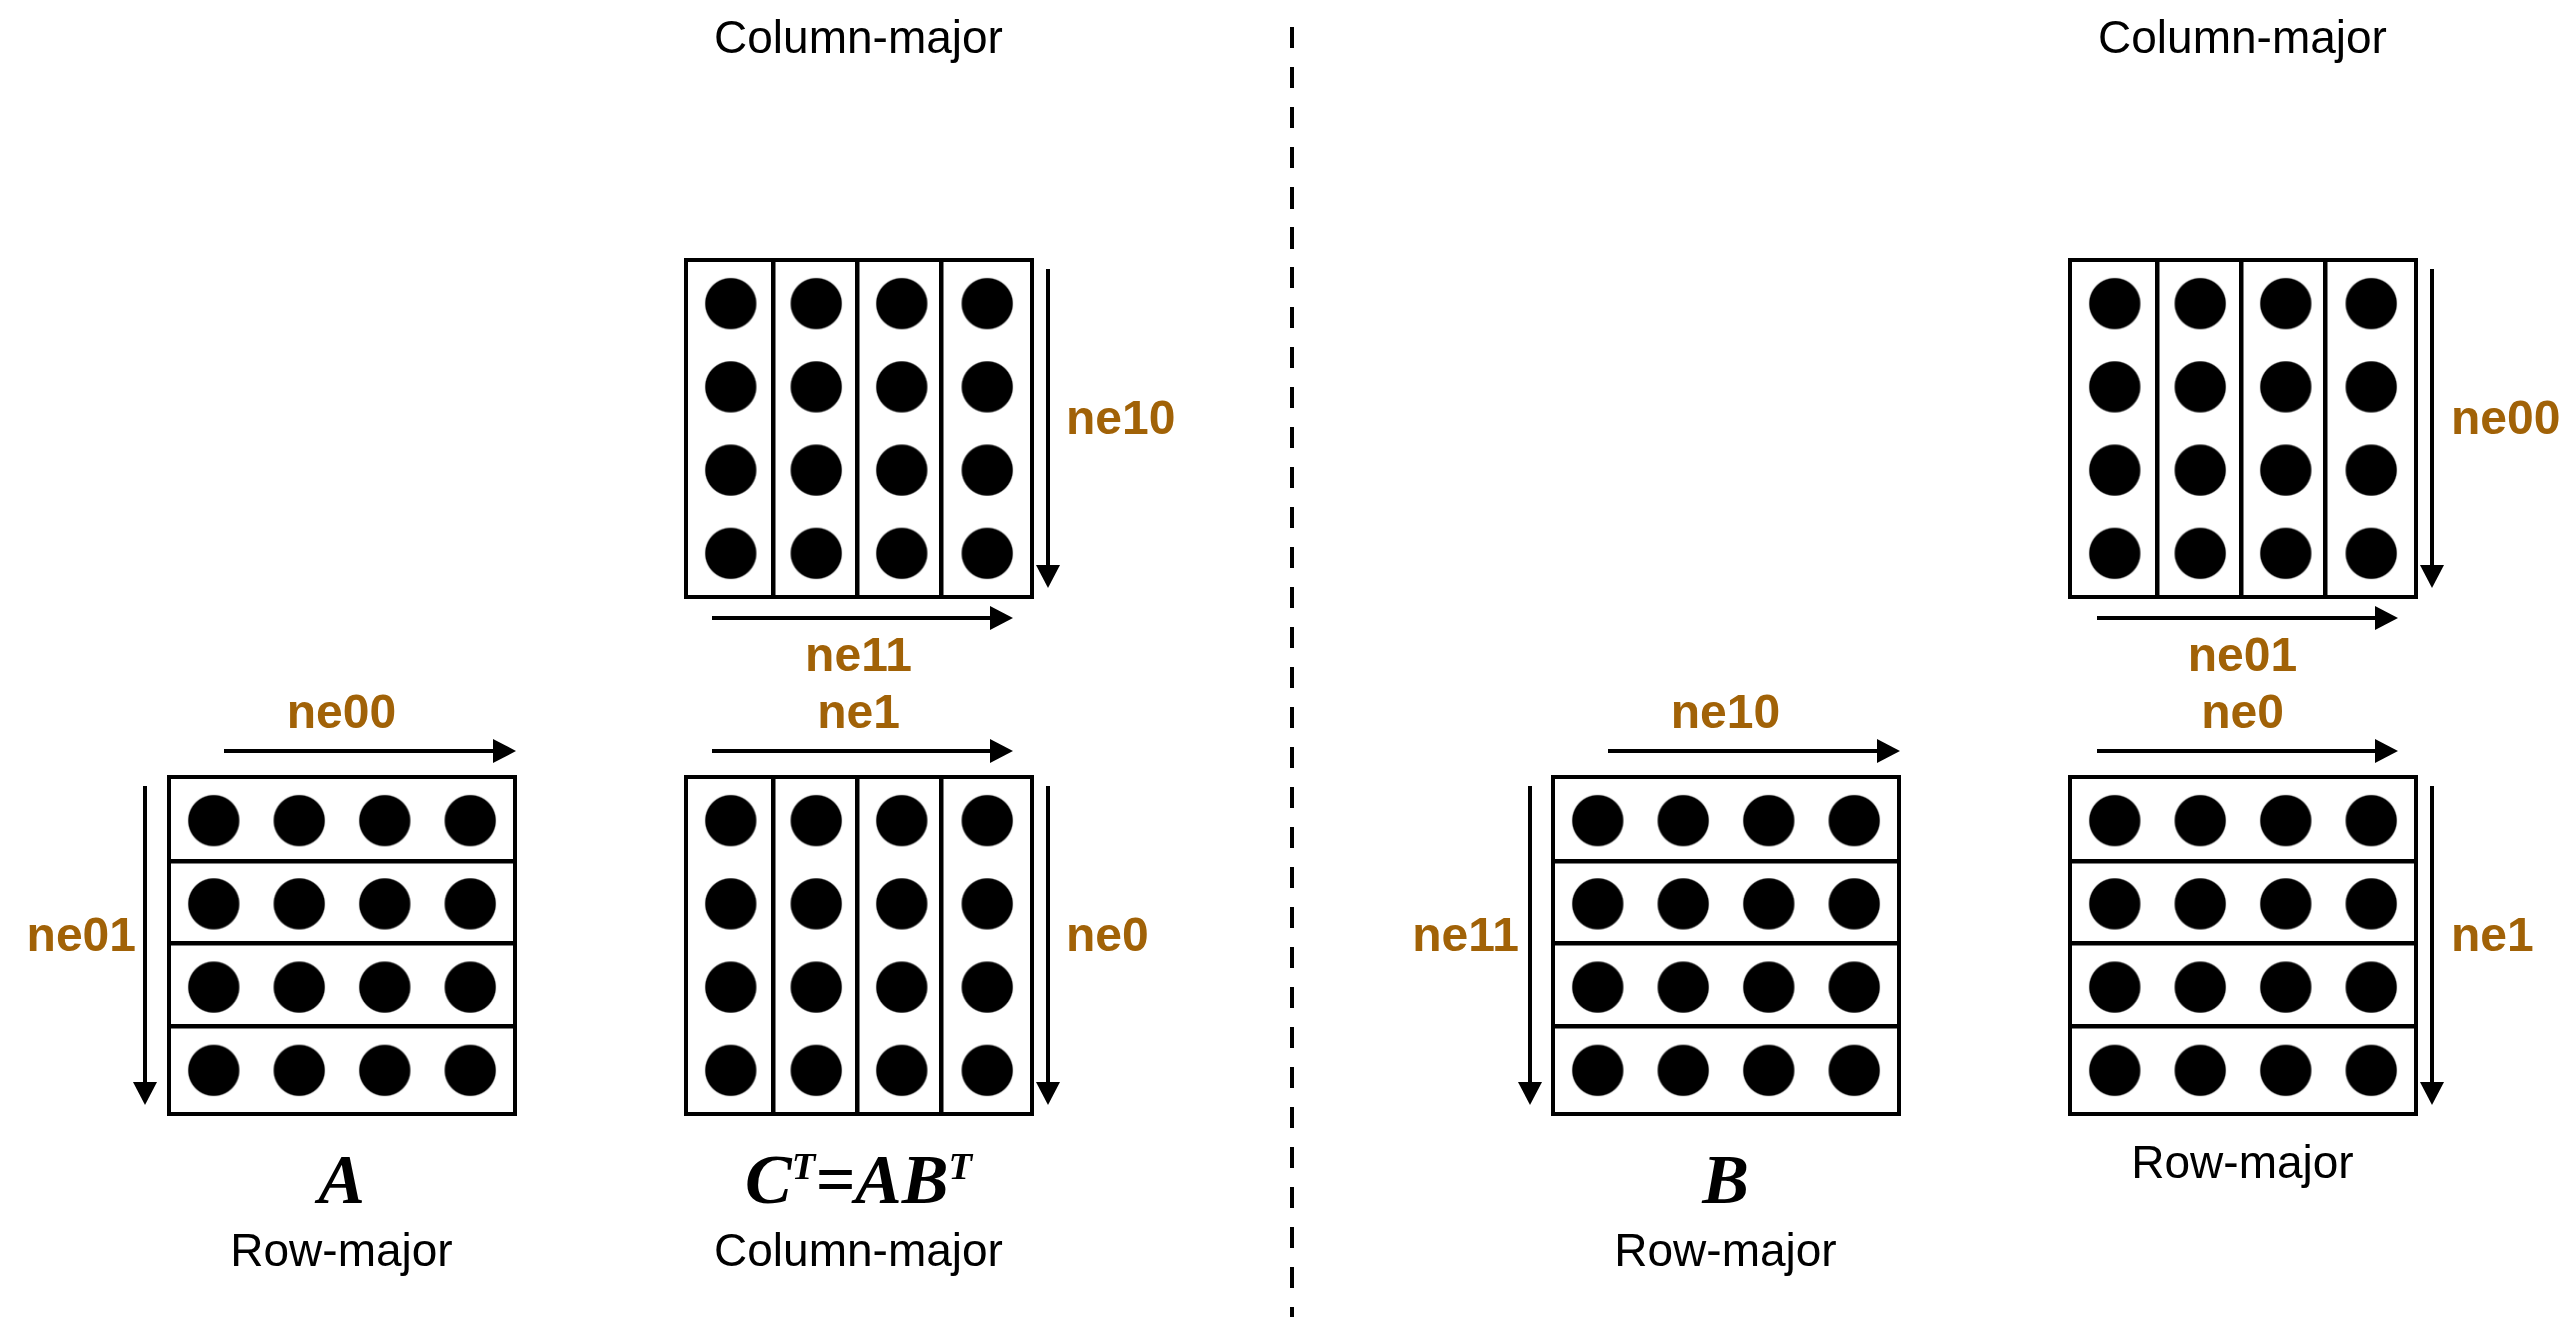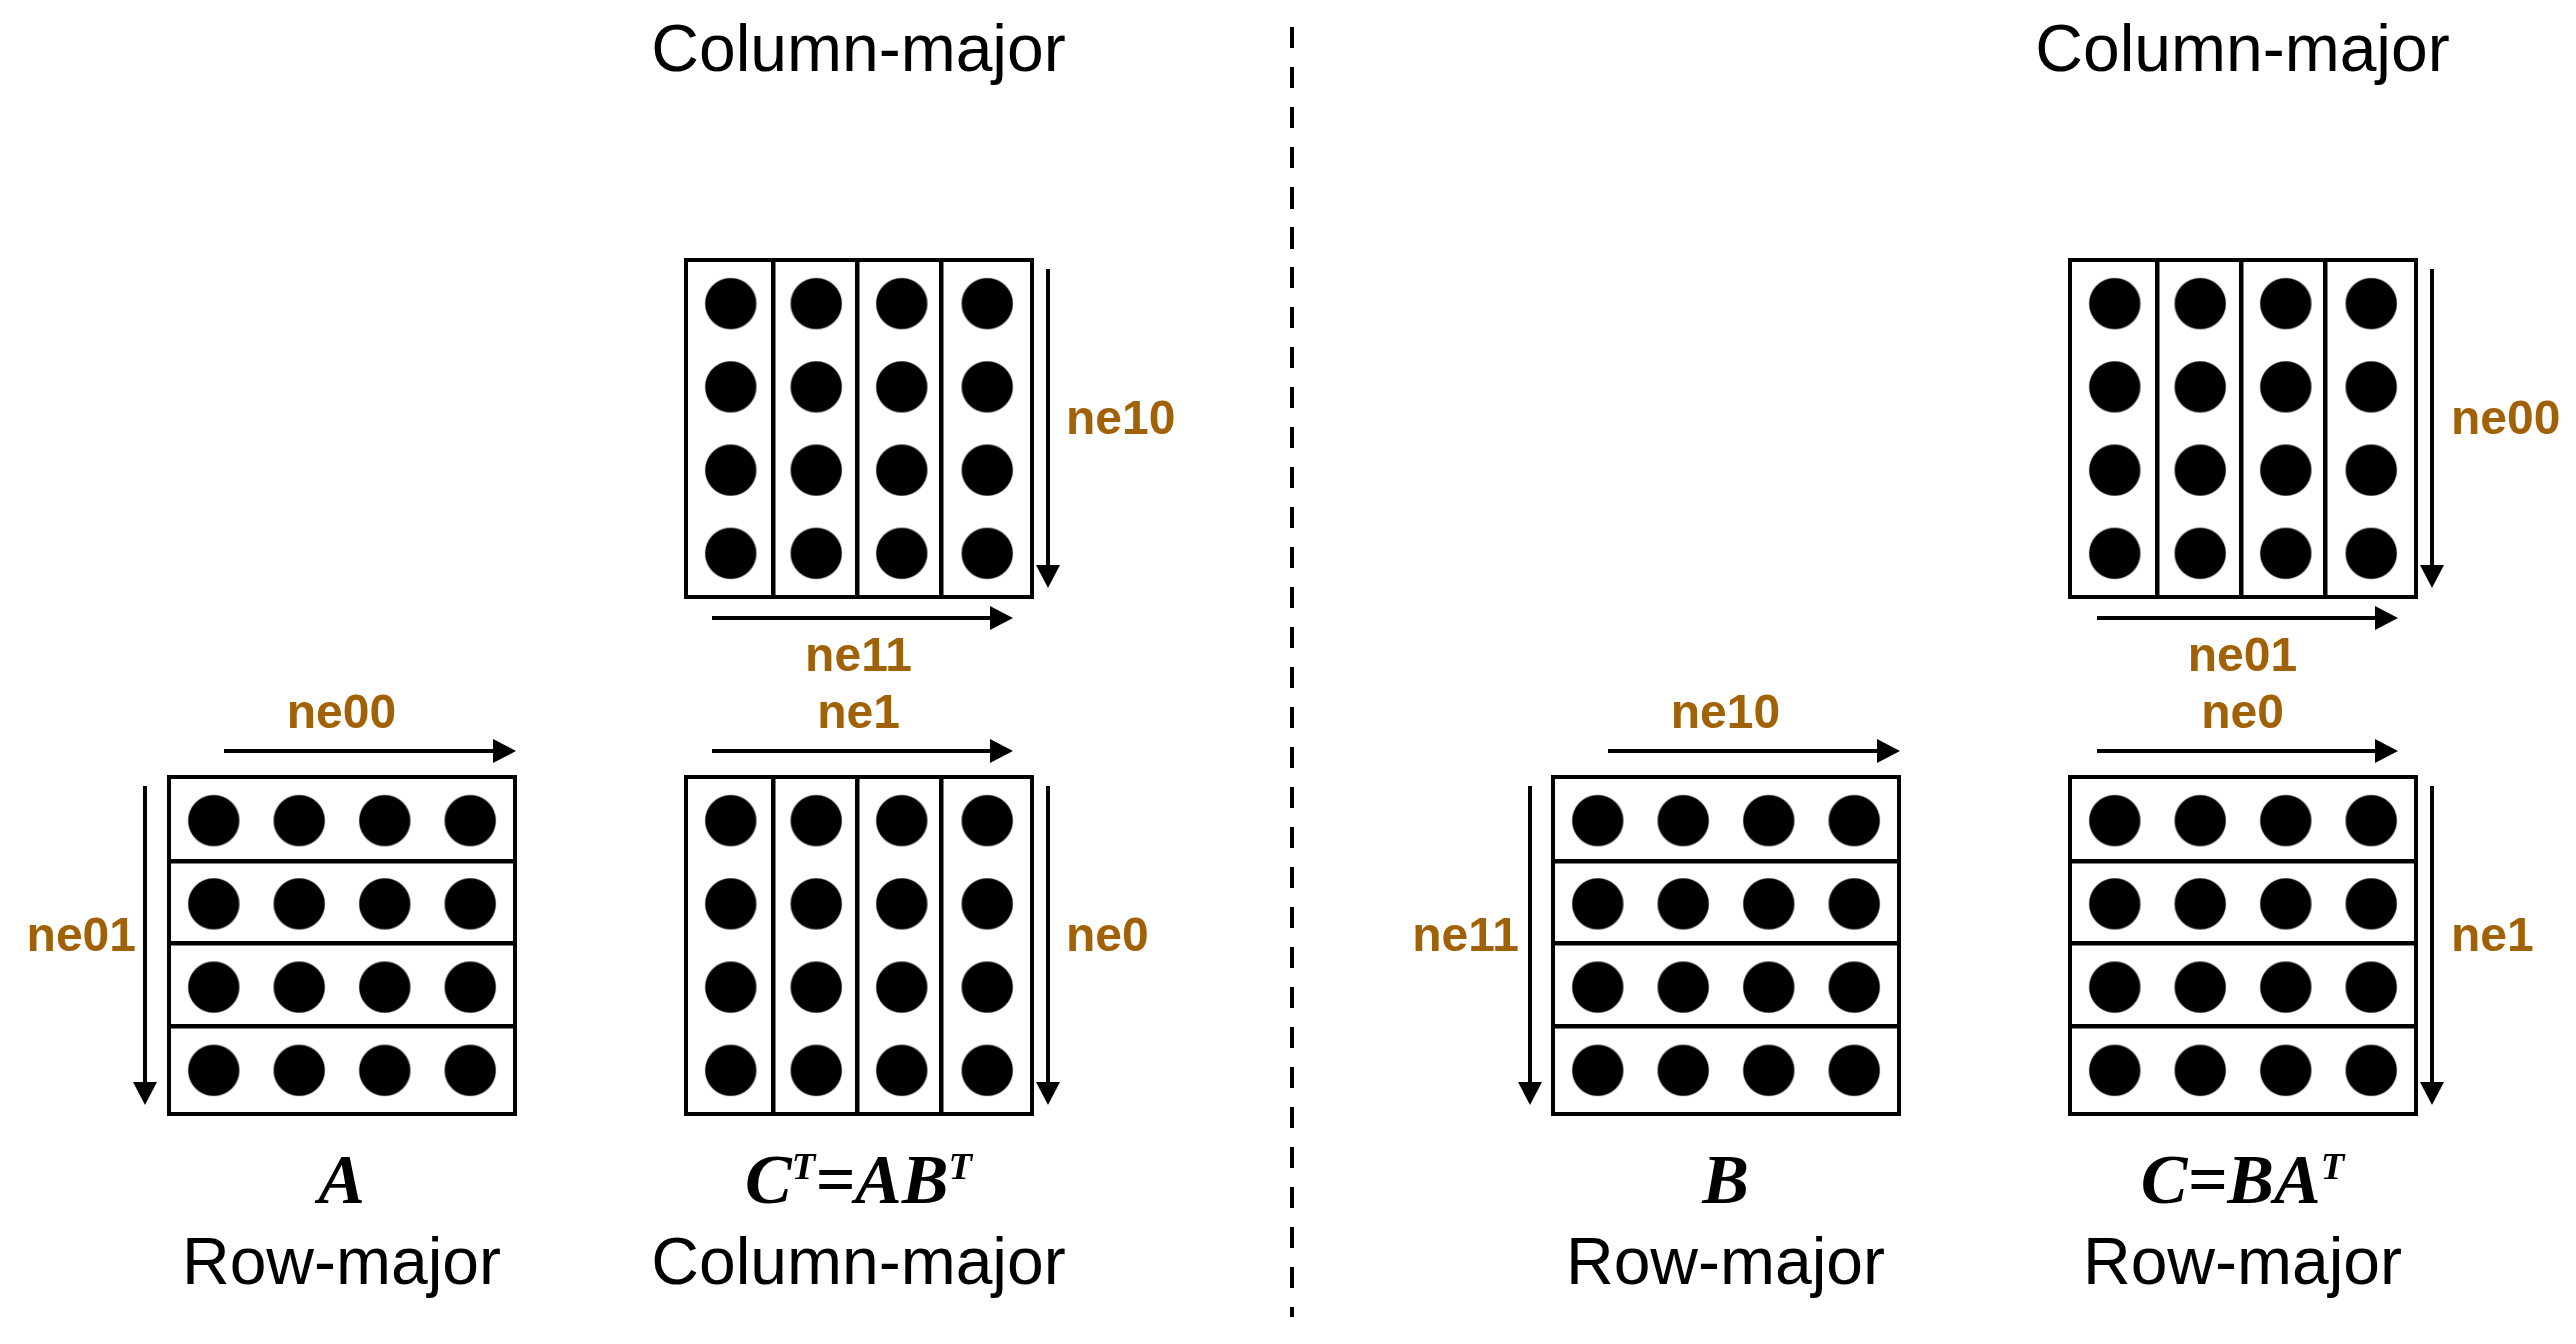--- a/index.html
+++ b/index.html
@@ -59,21 +59,21 @@
   }
 
   
   .titles { position: absolute; width: 573px; text-align: center; }
   .math-label {
     font-family: "Liberation Serif", serif;
     font-style: italic; font-weight: bold;
     font-size: 70px; line-height: 1.25; color: #000;
   }
   .math-label sup { font-size: 55%; }
-  .order-label { font-size: 66px; line-height: 1.15; color: #000; }
+  .order-label { font-size: 46px; line-height: 1.15; color: #000; }
   .ne-label {
     position: absolute;
     font-weight: bold; font-size: 48px; line-height: 1.1; color: #a16207;
     white-space: nowrap;
   }
   .ne-label.centered { width: 573px; text-align: center; }
   .ne-label.right-align { width: 116px; text-align: right; }
 </style>
 </head>
 <body>
@@ -140,19 +140,18 @@
     </div>
   </div>
 
   <div>
     <div class="ne-label centered" style="left:1956px; top:686px;">ne0</div>
     <div class="arrow-h" style="left:2097px; top:749px; width:278px;"></div>
     <div class="matrix rows" style="left:2068px; top:775px;"></div>
     <div class="arrow-v" style="left:2430px; top:786px; height:296px;"></div>
     <div class="ne-label" style="left:2451px; top:909px;">ne1</div>
     <div class="titles" style="left:1956px; top:1136px;">
-      <div class="math-label"><span>C</span><span>=BA</span><sup>T</sup></div>
       <div class="order-label">Row-major</div>
     </div>
   </div>
 
 </div>
 
 
 </body></html>

